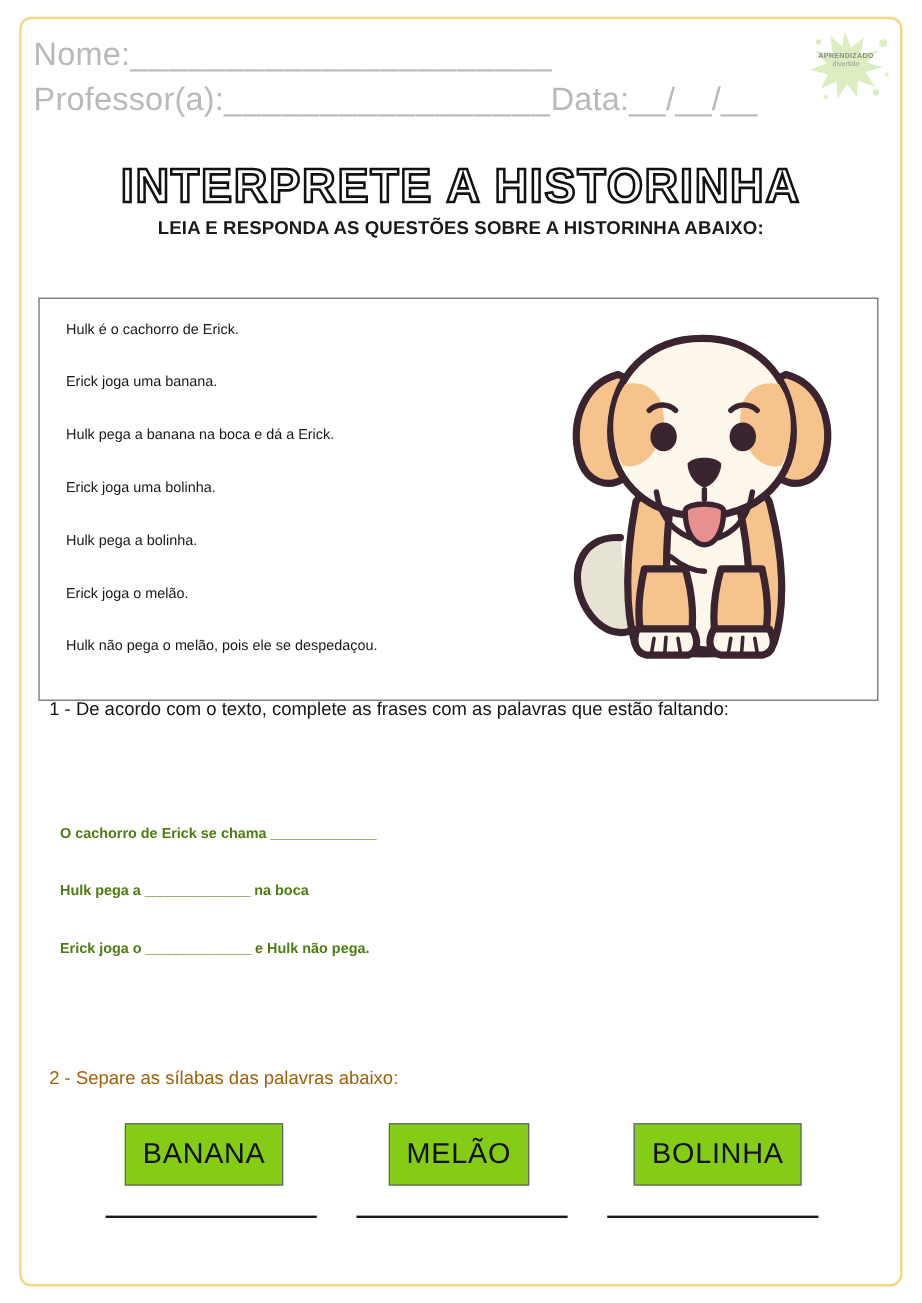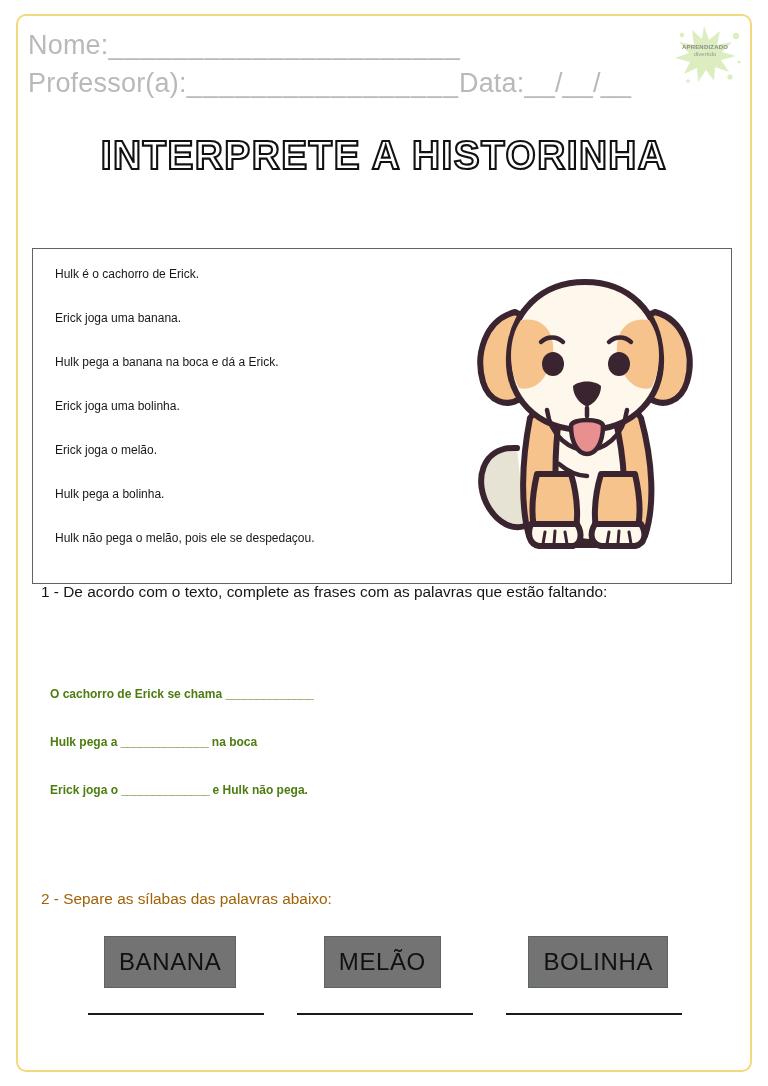--- a/index.html
+++ b/index.html
@@ -206,21 +206,21 @@
     justify-content: space-between;
   }
   .word-box {
     border: 1.6px solid #5a646b;
     box-sizing: border-box;
     height: 52px;
     display: flex;
     align-items: center;
     justify-content: center;
     padding: 0 14px;
-    background: #737373;
+    background: #84cc16;
   }
   .word-box span {
     font-size: 24px;
     color: #111111;
     font-weight: 400;
     letter-spacing: 0.6px;
     white-space: nowrap;
   }
   .answer-row {
     position: absolute;
@@ -265,29 +265,30 @@
         <circle cx="73" cy="44" r="1.6"></circle>
       </g>
     </svg>
     <div class="logo-text">
       <span class="l1">APRENDIZADO</span>
       <span class="l2">divertido</span>
     </div>
   </div>
 
   <div class="title">INTERPRETE A HISTORINHA</div>
+  <div class="subtitle">LEIA E RESPONDA AS QUESTÕES SOBRE A HISTORINHA ABAIXO:</div>
 
   <div class="story-box"></div>
   <div class="story-text">
     <div class="story-line">Hulk é o cachorro de Erick.</div>
     <div class="story-line">Erick joga uma banana.</div>
     <div class="story-line">Hulk pega a banana na boca e dá a Erick.</div>
     <div class="story-line">Erick joga uma bolinha.</div>
+    <div class="story-line">Hulk pega a bolinha.</div>
     <div class="story-line">Erick joga o melão.</div>
-    <div class="story-line">Hulk pega a bolinha.</div>
     <div class="story-line">Hulk não pega o melão, pois ele se despedaçou.</div>
   </div>
 
   <div class="dog">
     <svg viewBox="0 0 262 300" xmlns="http://www.w3.org/2000/svg">
       <g stroke="#3a2430" stroke-width="6" stroke-linejoin="round" stroke-linecap="round">
 
         <path d="M62 180 C26 178 18 214 34 240 C44 256 58 262 70 258" fill="#e6e3d5"></path>
 
         <path d="M75 150 C66 196 66 240 74 268 C82 280 180 280 190 268

